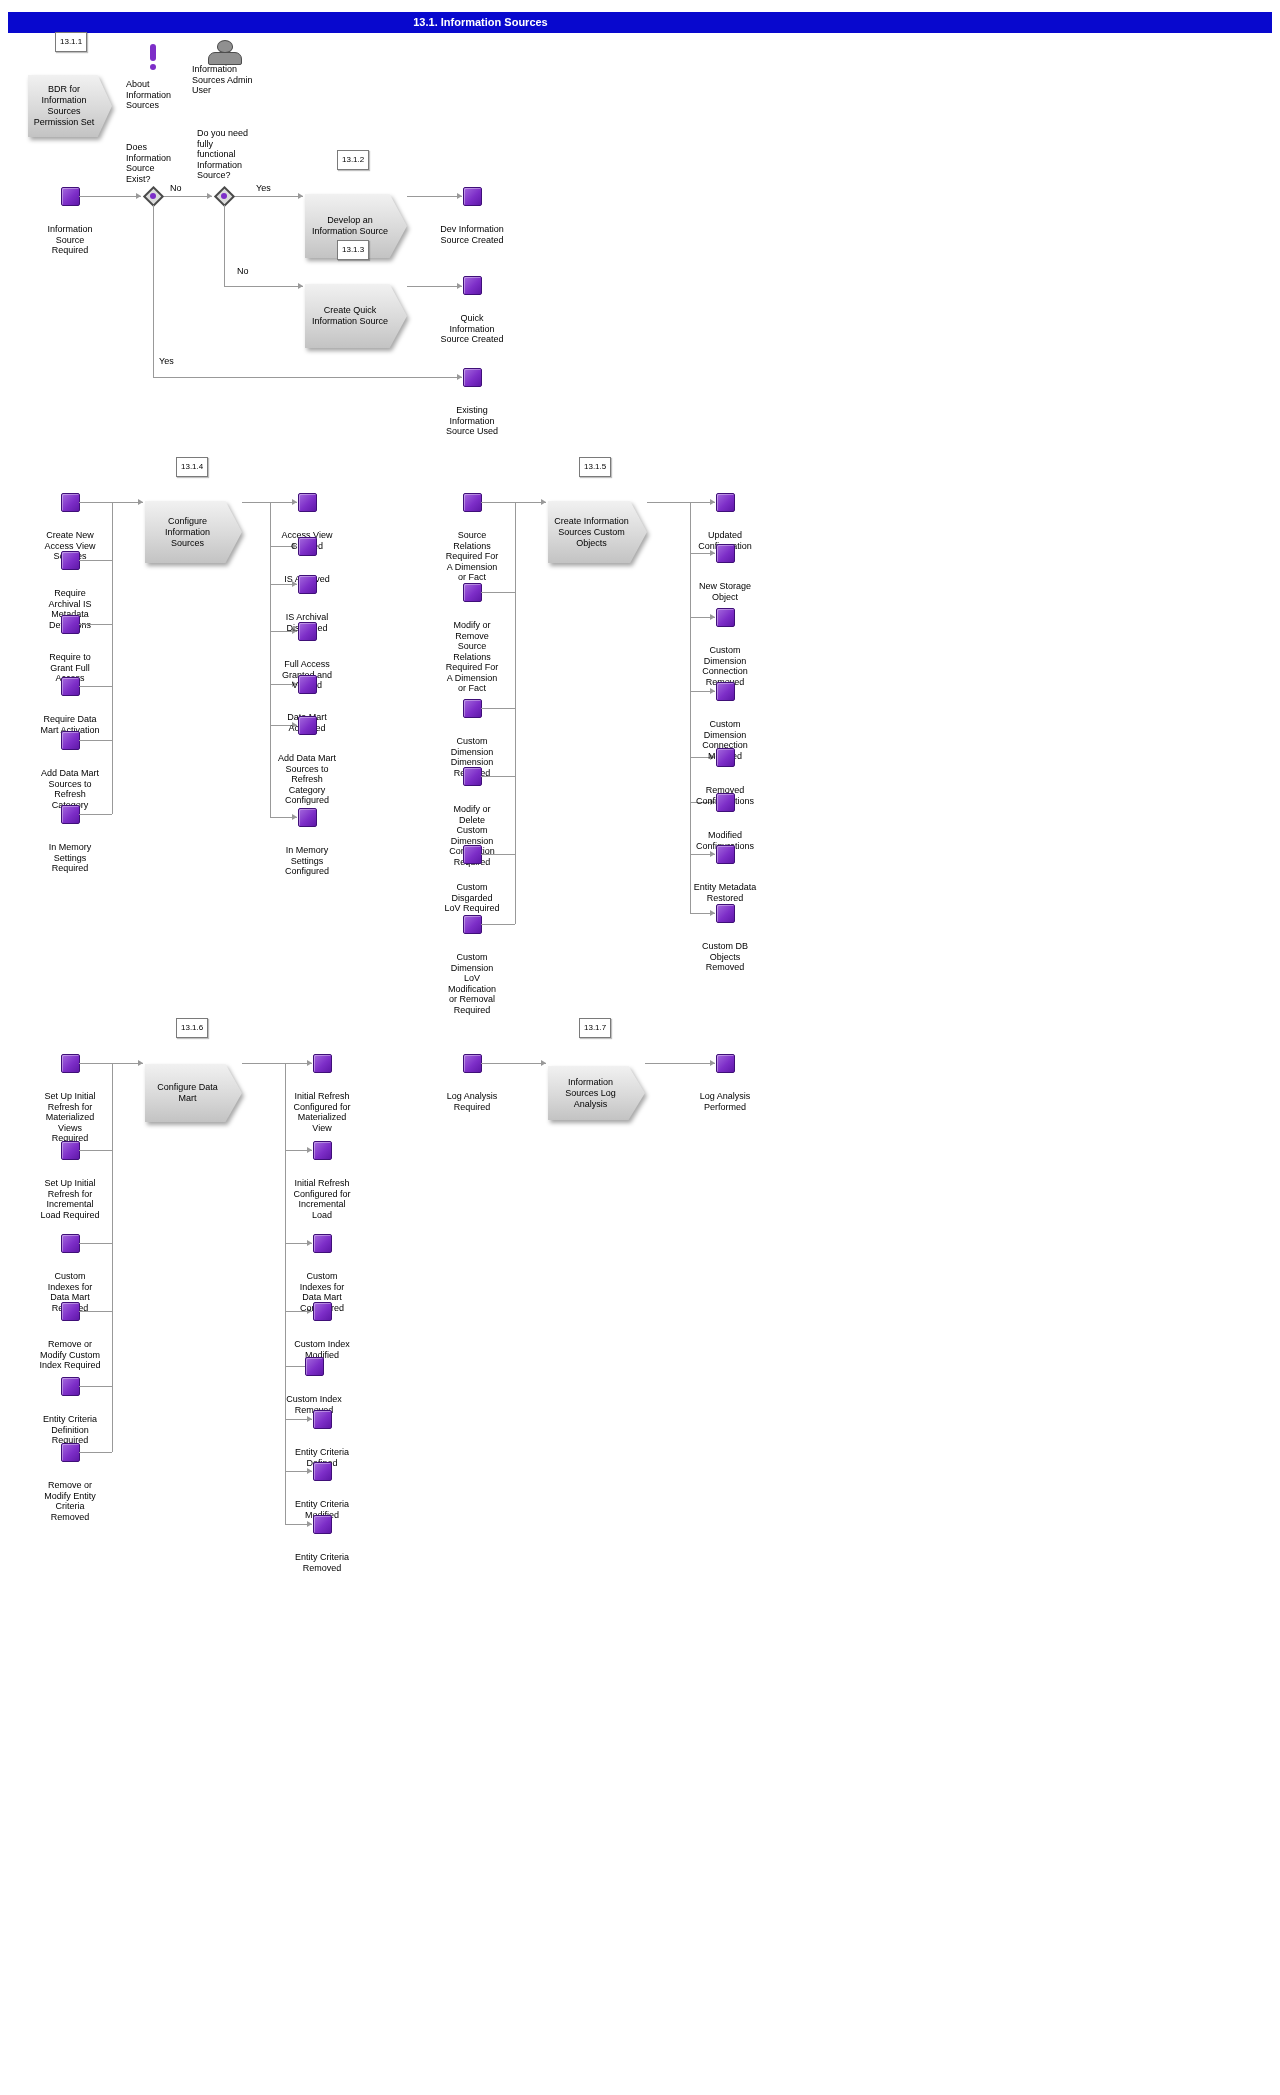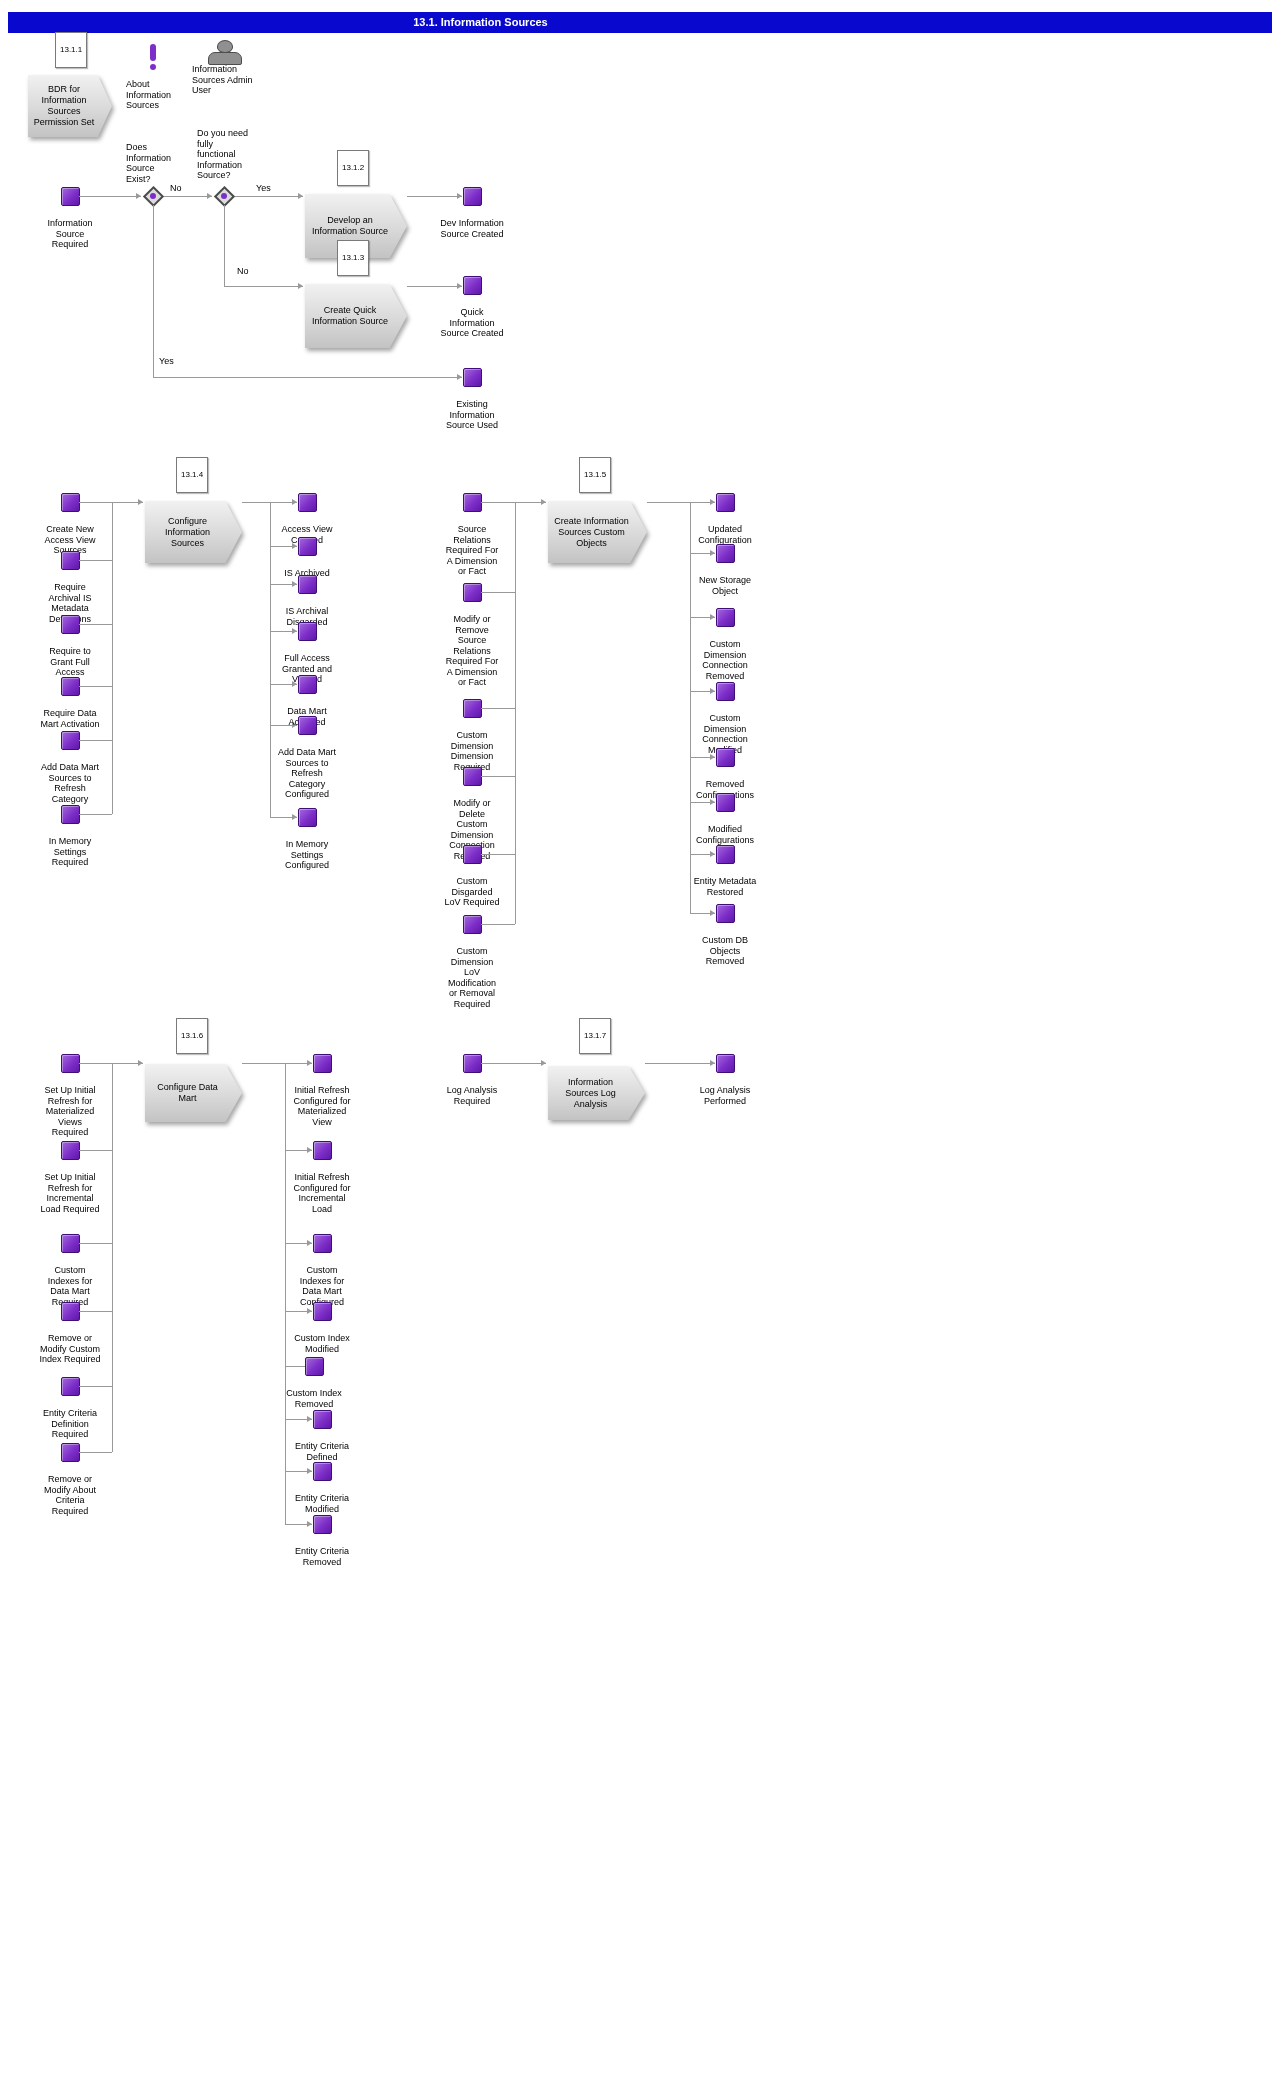--- a/index.html
+++ b/index.html
@@ -6,31 +6,31 @@
   #canvas { position:relative; width:1280px; height:2095px; background:#fff; overflow:hidden; }
 
   .titlebar { position:absolute; left:8px; top:12px; width:1264px; height:21px; background:#0808ce; }
   .titlebar .ttl { position:absolute; left:0; top:0; width:945px; height:21px; line-height:21px;
                    text-align:center; color:#fff; font-weight:bold; font-size:11px; }
 
   .step { position:absolute; display:flex; flex-direction:column; align-items:center; }
   .sq   { width:17px; height:17px; flex:0 0 auto; border-radius:2px;
           background:linear-gradient(135deg,#a469dd 0%,#7d2ec8 55%,#5f18a8 100%);
           border:1px solid #3f0f78; box-shadow:inset 1px 1px 0 rgba(255,255,255,.35); }
-  .lbl  { margin-top:12px; font-size:9px; line-height:10.5px; text-align:center; color:#000; }
+  .lbl  { margin-top:18px; font-size:9px; line-height:10.5px; text-align:center; color:#000; }
 
   .chev { position:absolute; filter:drop-shadow(2px 3px 2px rgba(0,0,0,.35));margin-top:30px; }
   .chev-in { width:100%; height:100%;
              clip-path:polygon(0 0, 83% 0, 100% 50%, 83% 100%, 0 100%);
              background:linear-gradient(180deg,#f1f1f1 0%,#d9d9d9 55%,#c3c3c3 100%);
              display:flex; align-items:center; justify-content:center; text-align:center;
              font-size:9px; line-height:11px; color:#000; padding:2px 16px 2px 4px; box-sizing:border-box; }
 
   .badge { position:absolute; background:#fff; border:1px solid #7a7a7a; box-shadow:1px 1px 1px rgba(0,0,0,.25);
-           font-size:8px; line-height:10px; padding:12px 4px; color:#000; white-space:nowrap; }
+           font-size:8px; line-height:10px; padding:4px 4px; color:#000; white-space:nowrap; }
 
   .gw   { position:absolute; width:18px; height:18px; }
   .gw-d { position:absolute; left:2px; top:2px; width:11px; height:11px; background:#dcdcdc;
           border:2px solid #4a4a4a; transform:rotate(45deg); }
   .gw-c { position:absolute; left:6px; top:6px; width:6px; height:6px; border-radius:50%; background:#7d2ec8; }
 
   .hl { position:absolute; height:1px; background:#999; }
   .vl { position:absolute; width:1px;  background:#999; }
   .ar { position:absolute; width:0; height:0; border-top:3px solid transparent;
         border-bottom:3px solid transparent; border-left:5px solid #999; }
@@ -333,21 +333,21 @@
   <div class="step" style="left:39px;top:1302px;width:62px">
     <div class="sq"></div>
     <div class="lbl">Remove or Modify Custom Index Required</div>
   </div>
   <div class="step" style="left:39px;top:1377px;width:62px">
     <div class="sq"></div>
     <div class="lbl">Entity Criteria Definition Required</div>
   </div>
   <div class="step" style="left:39px;top:1443px;width:62px">
     <div class="sq"></div>
-    <div class="lbl">Remove or Modify About Criteria Required</div>
+    <div class="lbl">Remove or Modify Entity Criteria Removed</div>
   </div>
 
   <div class="hl" style="left:79px;top:1063px;width:33px"></div>
   <div class="hl" style="left:79px;top:1150px;width:33px"></div>
   <div class="hl" style="left:79px;top:1243px;width:33px"></div>
   <div class="hl" style="left:79px;top:1311px;width:33px"></div>
   <div class="hl" style="left:79px;top:1386px;width:33px"></div>
   <div class="hl" style="left:79px;top:1452px;width:33px"></div>
   <div class="vl" style="left:112px;top:1063px;height:389px"></div>
   <div class="hl" style="left:112px;top:1063px;width:31px"></div>

